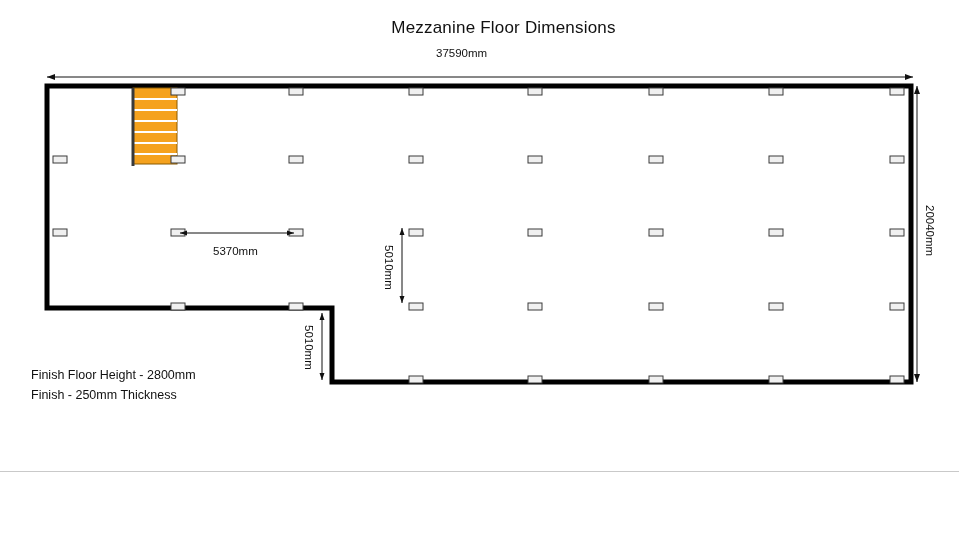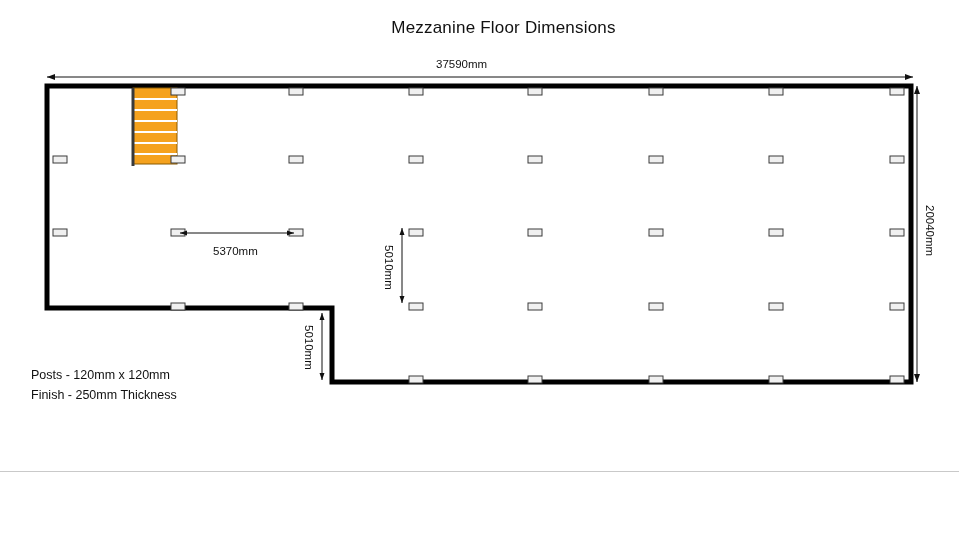--- a/index.html
+++ b/index.html
@@ -163,32 +163,32 @@
 
       <g stroke="#111" stroke-width="1" fill="none">
         <line x1="322" y1="313" x2="322" y2="380"></line>
         <polygon points="322,313 319.5,320 324.5,320" fill="#111" stroke="none"></polygon>
         <polygon points="322,380 319.5,373 324.5,373" fill="#111" stroke="none"></polygon>
       </g>
 
     </svg>
   </div>
 
-  <div class="abs dimlabel" style="left:436px; top:58px;">37590mm</div>
+  <div class="abs dimlabel" style="left:436px; top:47px;">37590mm</div>
 
   <div class="abs dimlabel vert" style="left:936px; top:205px; transform: rotate(90deg);">20040mm</div>
 
   <div class="abs dimlabel" style="left:213px; top:213px;margin-top:32px;">5370mm</div>
 
   <div class="abs dimlabel vert" style="left:395px; top:245px; transform: rotate(90deg);">5010mm</div>
 
   <div class="abs dimlabel vert" style="left:315px; top:325px; transform: rotate(90deg);">5010mm</div>
 
   <div class="abs" id="notes">
-    <div>Posts - 120mm x 120mm</div>
+    <div>Finish Floor Height - 2800mm</div>
     <div>Finish - 250mm Thickness</div>
   </div>
 
   <div class="abs" id="footer-rule"></div>
 
   <div class="abs" id="footer">
 
     
     
 

